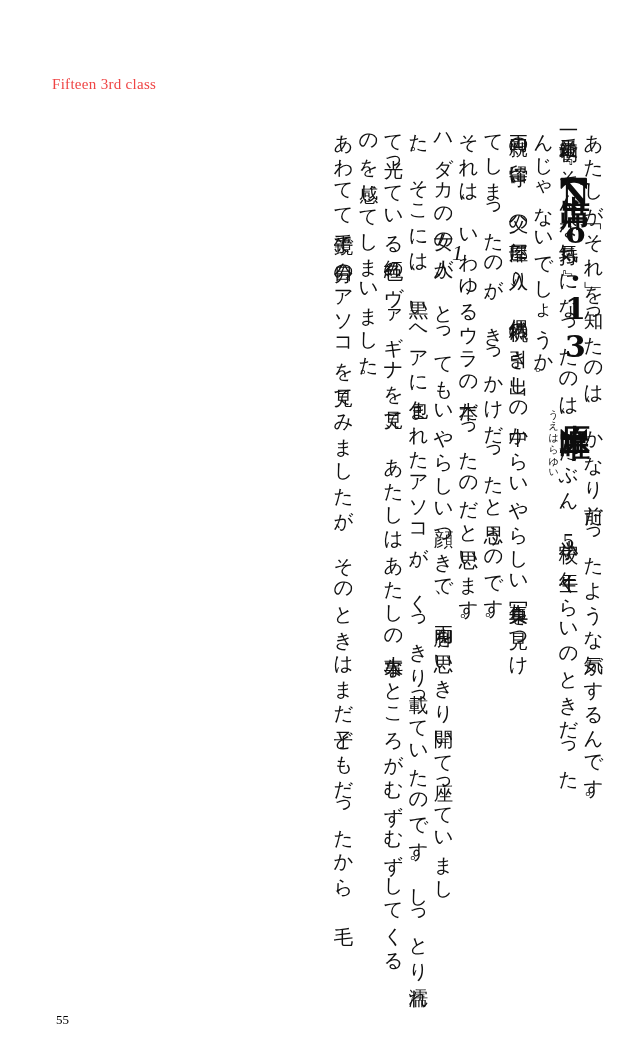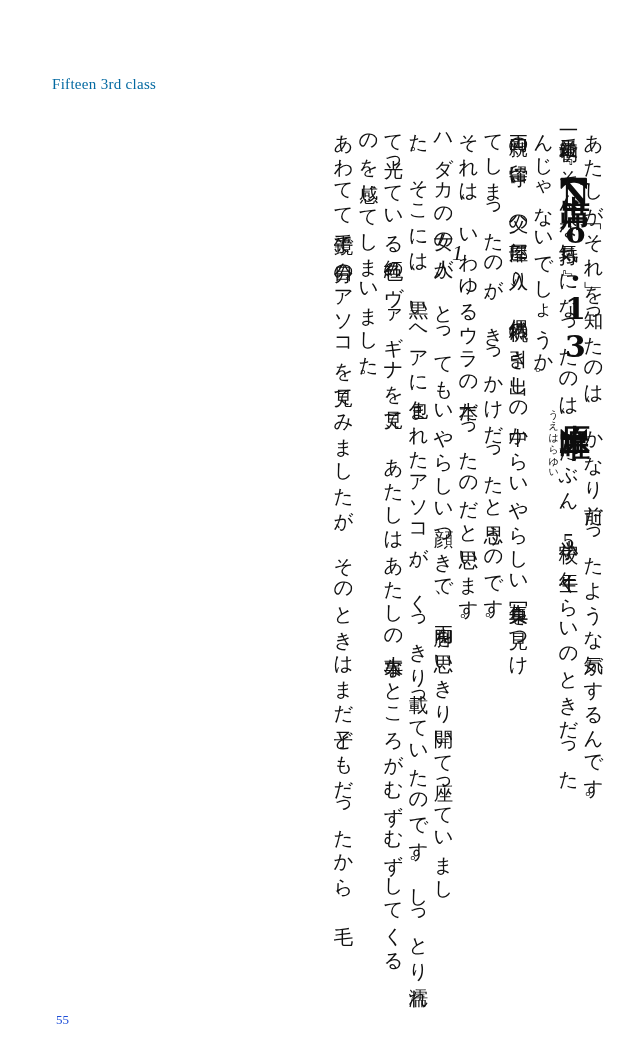--- a/index.html
+++ b/index.html
@@ -23,32 +23,32 @@
   }
 
   
   #running-head {
     position: absolute;
     left: 52px;
     top: 76px;
     font-family: "Liberation Serif", serif;
     font-size: 15px;
     letter-spacing: 0.3px;
-    color: #0369a1;
+    color: #ef4444;
     white-space: nowrap;
   }
 
   
   #folio {
     position: absolute;
     left: 56px;
     bottom: 22px;
     font-family: "Liberation Serif", serif;
     font-size: 13px;
-    color: #1d4ed8;
+    color: #000000;
   }
 
   
   #body-area {
     position: absolute;
     right: 40px;
     top: 120px;
     width: 470px;
     height: 880px;
     display: flex;

